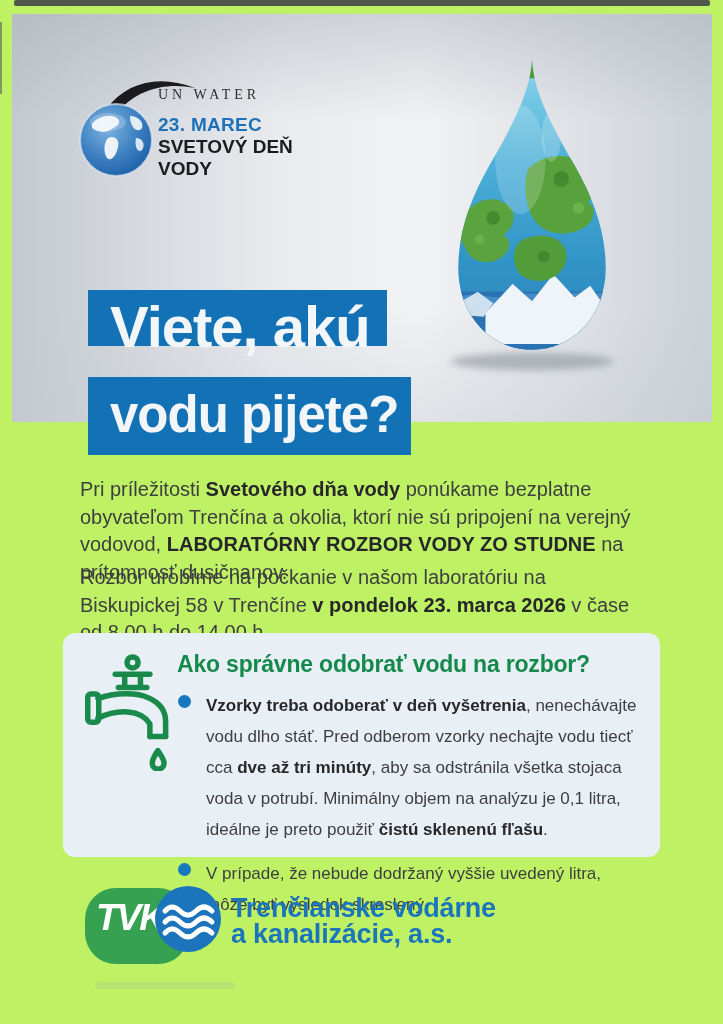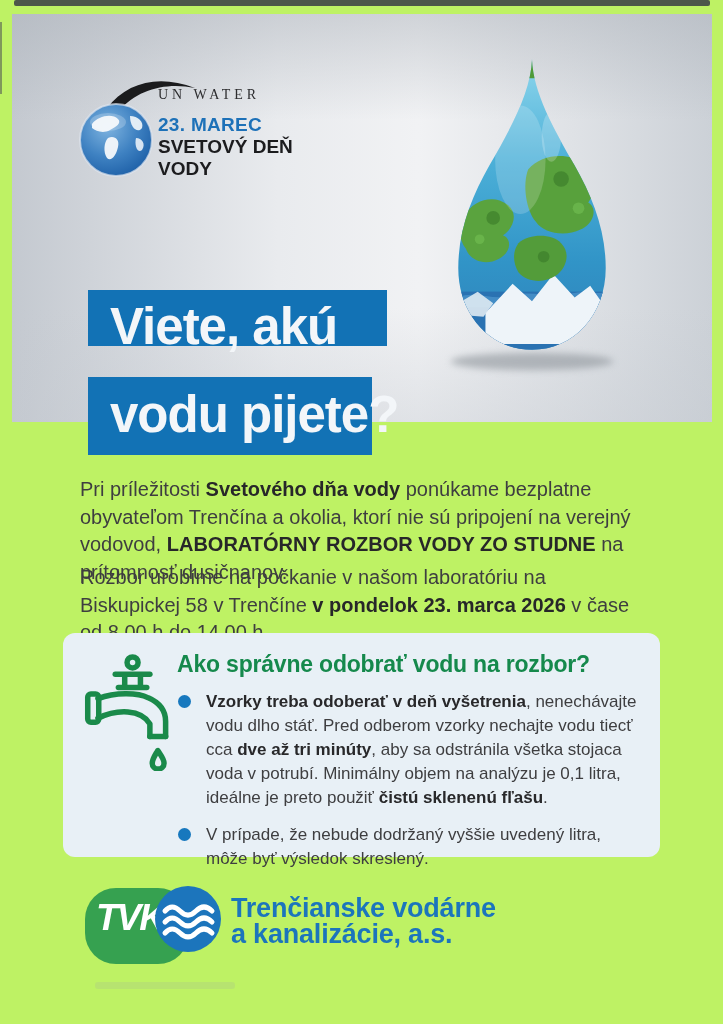--- a/index.html
+++ b/index.html
@@ -26,36 +26,36 @@
   .unw-date { margin-top:13px; font-size:19px; font-weight:bold; color:#1d71b8; letter-spacing:.3px; }
   .unw-e1 { margin-top:3px; font-size:19px; font-weight:bold; color:#1c1c1e; }
   .unw-e2 { margin-top:3px; font-size:19px; font-weight:bold; color:#1c1c1e; }
 
   
   .drop-wrap { position:absolute; left:423px; top:34px; width:194px; height:334px; }
 
   
   .hblock { position:absolute; background:#1272b5; color:#f3f6f9; font-weight:bold;
             letter-spacing:-1px; padding-left:22px; white-space:nowrap; }
-  .hblock.l1 { left:76px; top:276px; width:299px; height:56px; font-size:51px; line-height:74px; }
-  .hblock.l2 { left:76px; top:363px; width:284px; height:78px; font-size:51px; line-height:76px; }
+  .hblock.l1 { left:76px; top:276px; width:299px; height:56px; font-size:58px; line-height:74px; }
+  .hblock.l2 { left:76px; top:363px; width:323px; height:78px; font-size:51px; line-height:76px; }
 
   
   .para { position:absolute; left:80px; width:568px; font-size:20px; line-height:27.5px; color:#3e3e40; }
   .para b { color:#272729; }
   .para.intro { top:476px; }
   .para.schedule { top:564px; }
 
   
   .infobox { position:absolute; left:63px; top:633px; width:597px; height:224px;
              background:#e8f0f6; border-radius:12px; }
   .faucet { position:absolute; left:20px; top:20px; width:96px; height:118px; }
   .ib-content { position:absolute; left:114px; top:14px; width:462px; }
   .ib-heading { font-size:23px; font-weight:bold; color:#15894c; margin-top:4px; margin-bottom:12px; letter-spacing:-.2px; }
-  .bullet { position:relative; padding-left:29px; font-size:17px; line-height:24px; color:#3e3e40; margin-bottom:13px; }
+  .bullet { position:relative; padding-left:29px; font-size:17px; line-height:31px; color:#3e3e40; margin-bottom:13px; }
   .bullet b { color:#28282a; }
   .bdot { position:absolute; left:1px; top:5px; width:13px; height:13px; border-radius:50%; background:#1778be; }
 
   
   .footer { position:absolute; left:85px; top:886px; width:420px; height:70px; }
   .tvk-pill { position:absolute; left:0; top:2px; width:104px; height:76px; background:#36a150; border-radius:31px;
               color:#ffffff; font-weight:bold; font-style:italic; font-size:37px; letter-spacing:-2px;
               line-height:60px; text-align:center; padding-right:14px; }
   .tvk-circle { position:absolute; left:70px; top:0; width:66px; height:66px; border-radius:50%; background:#1c75bc; overflow:hidden; }
   .company { position:absolute; left:146px; top:9px; font-size:27px; font-weight:bold; color:#1c75bc; line-height:26px; letter-spacing:-.2px; }

